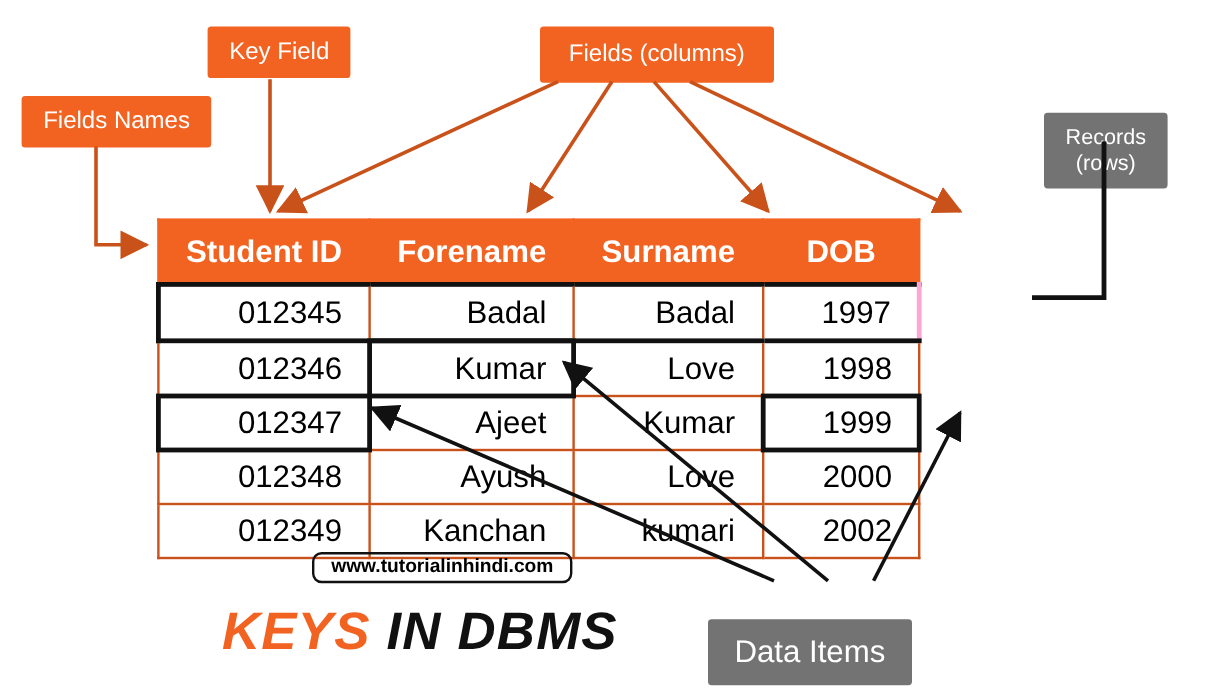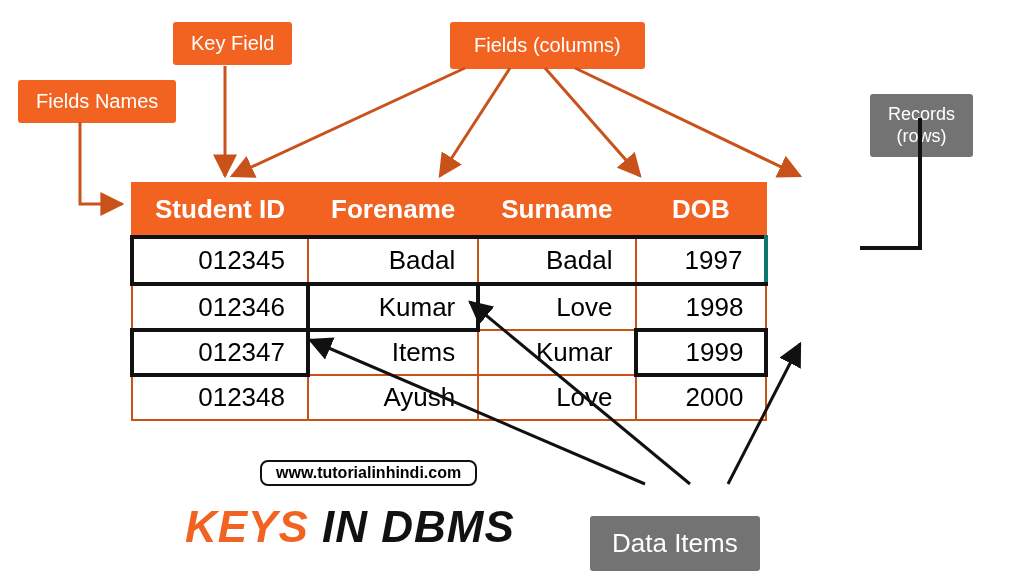--- a/index.html
+++ b/index.html
@@ -41,21 +41,21 @@
     padding: 6px 22px;
     text-align: right;
     font-weight: 500;
     color: #000000;
   }
   .hl {
     outline: 4px solid #111;
     outline-offset: -2px;
   }
   .row-hl td:first-child { border-left: 4px solid #111; }
-  .row-hl td:last-child  { border-right: 4px solid #0f766e; padding-left: 48px; }
+  .row-hl td:last-child  { border-right: 4px solid #f9a8d4; padding-left: 48px; }
   .row-hl td { border-top: 4px solid #111; border-bottom: 4px solid #111; }
   .url-box {
     position: absolute;
     left: 260px;
     top: 460px;
     border: 2px solid #111;
     border-radius: 8px;
     padding: 2px 14px;
     font-size: 16px;
     font-weight: 600;
@@ -110,29 +110,35 @@
       <td>1997</td>
     </tr>
     <tr>
       <td>012346</td>
       <td class="hl">Kumar</td>
       <td>Love</td>
       <td>1998</td>
     </tr>
     <tr>
       <td class="hl">012347</td>
-      <td>Items</td>
+      <td>Ajeet</td>
       <td>Kumar</td>
       <td class="hl">1999</td>
     </tr>
     <tr>
       <td>012348</td>
       <td>Ayush</td>
       <td>Love</td>
       <td>2000</td>
+    </tr>
+    <tr>
+      <td>012349</td>
+      <td>Kanchan</td>
+      <td>kumari</td>
+      <td>2002</td>
     </tr>
   </tbody>
 </table>
 
 <div class="url-box">www.tutorialinhindi.com</div>
 
 <div class="title">
   <span class="k1">KEYS </span><span class="k2">IN DBMS</span>
 </div>
 

